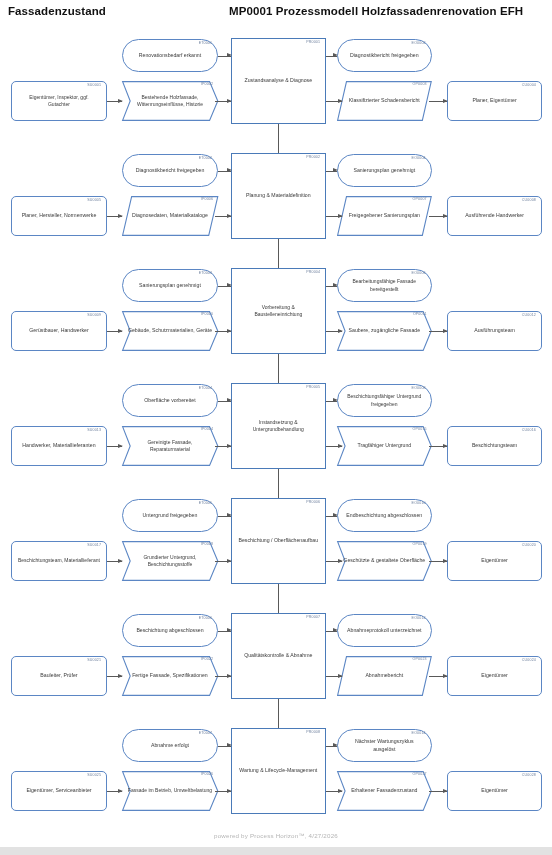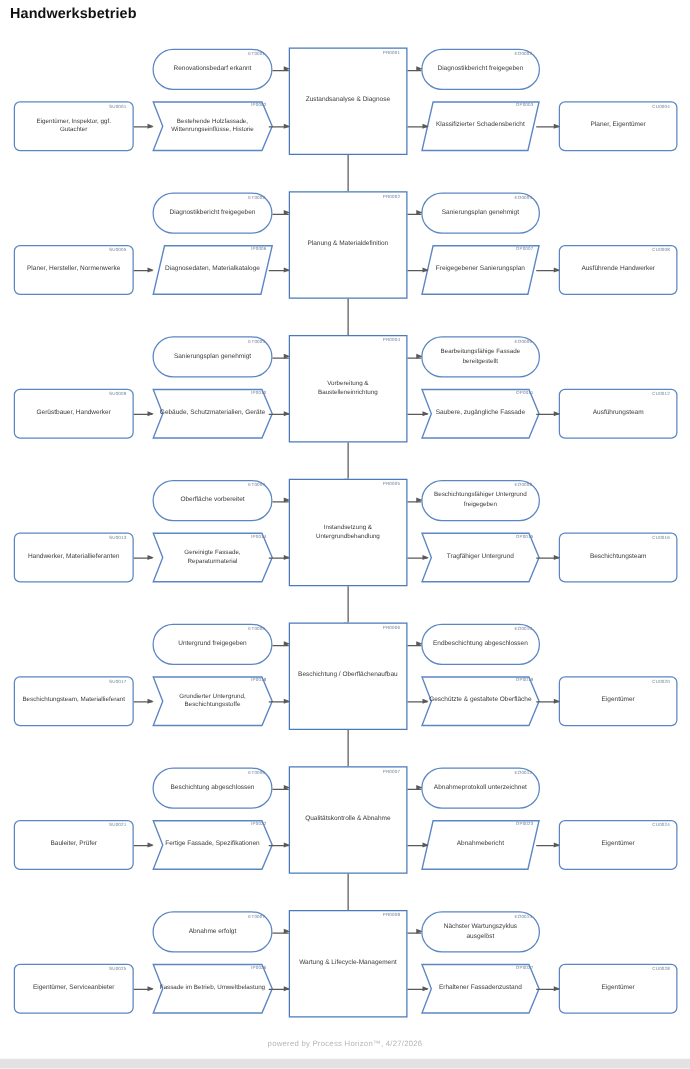--- a/index.html
+++ b/index.html
@@ -83,21 +83,22 @@
   }
   .bottombar{
     position:absolute;left:0;top:847px;width:552px;height:8px;
     background:#e2e2e2;
   }
 </style>
 </head>
 <body>
 
 <div class="header">
-  <div class="hdr-left">Handwerksbetrieb</div>
+  <div class="hdr-left">Fassadenzustand</div>
+  <div class="hdr-right">MP0001 Prozessmodell Holzfassadenrenovation EFH</div>
 </div>
 
 <div class="canvas" id="canvas">
     <div class="row" style="top: 0px;">
       <div class="shape boxr" style="left: 10.7933px; top: 55px; width: 96.3687px; height: 40px;">
         <div class="code">SU0001</div>
         <div class="label small">Eigentümer, Inspektor, ggf. Gutachter</div>
       </div>
       <div class="shape boxe" style="left: 121.81px; top: 13px; width: 96.3687px; height: 33px;">
         <div class="code">ET0001</div>

